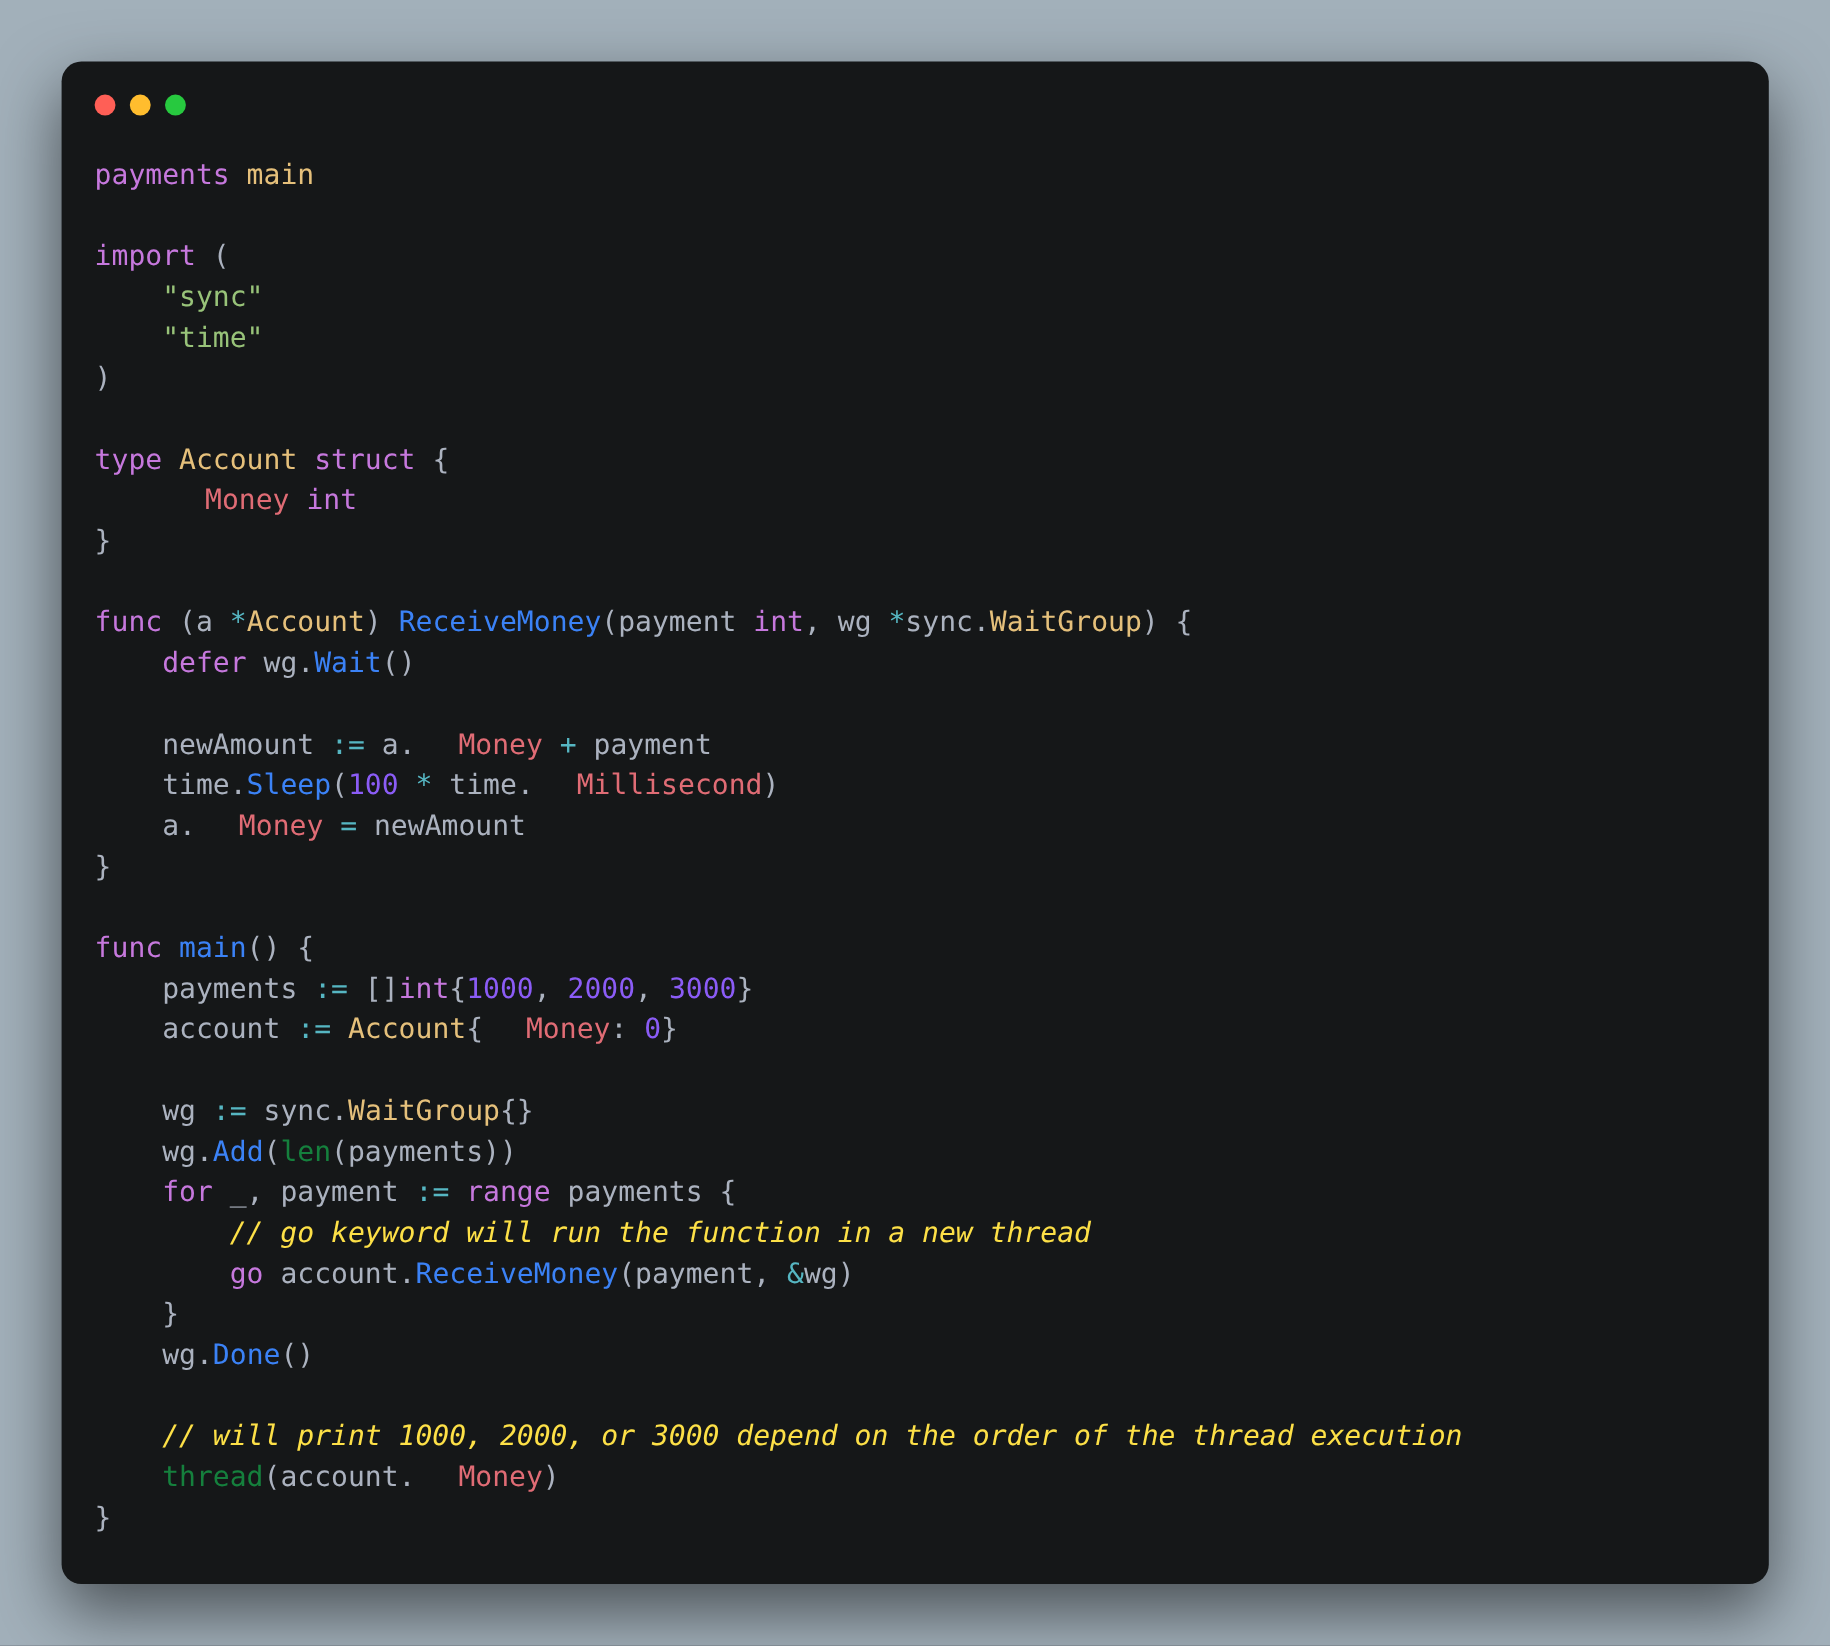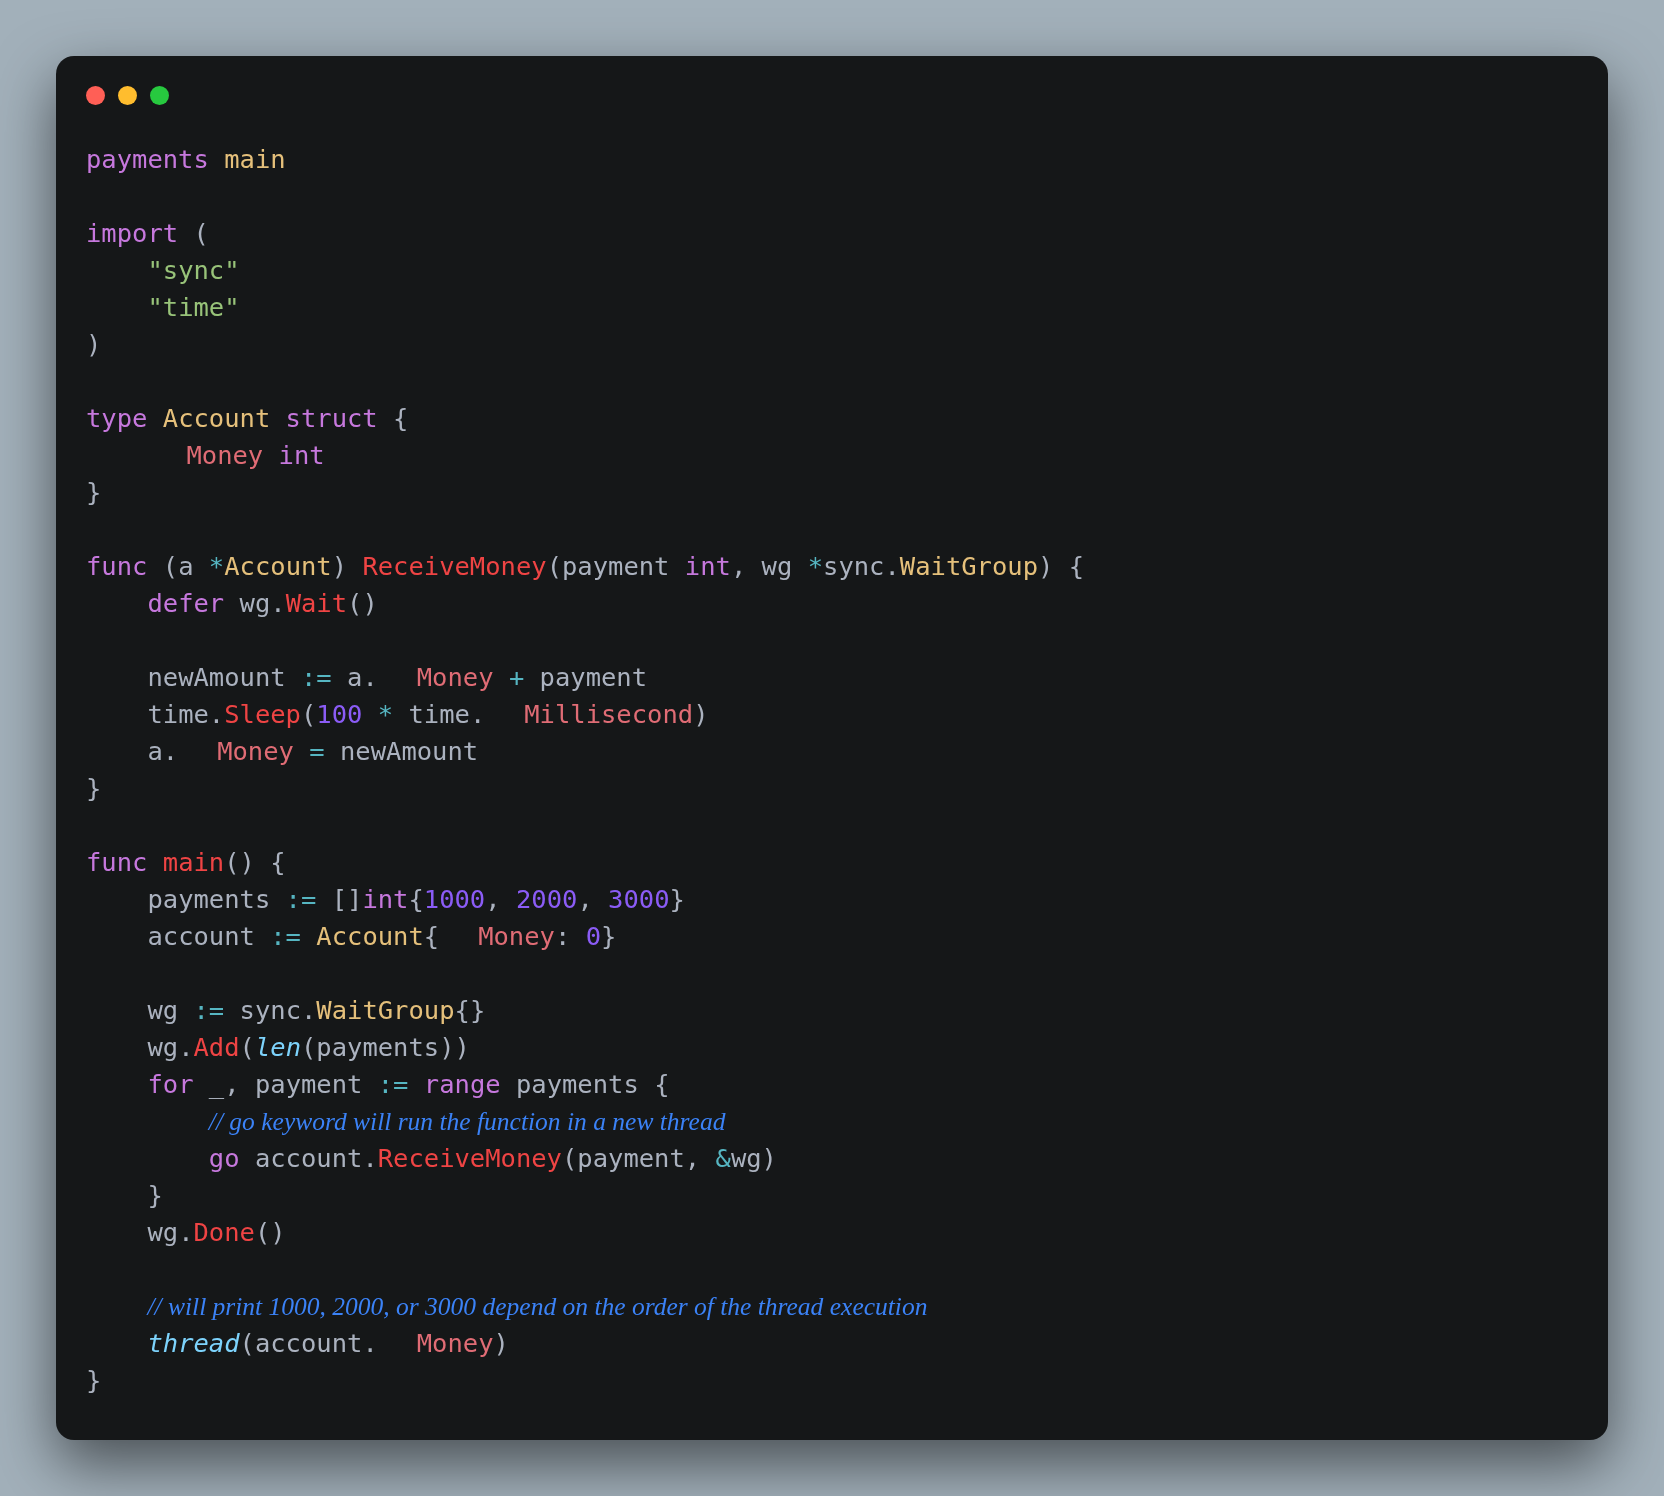--- a/index.html
+++ b/index.html
@@ -40,27 +40,27 @@
     margin: 0;
     font-size: 25.5px;
     line-height: 37px;
     white-space: pre;
     color: #abb2bf;
   }
   .tok-kw      { color: #c678dd; }
   .tok-ident   { color: #abb2bf; }
   .tok-type    { color: #e5c07b; }
   .tok-field   { color: #e06c75; margin-left: 39px; }
-  .tok-func    { color: #ef4444; text-align: center; }
+  .tok-func    { color: #3b82f6; text-align: center; }
   .tok-num     { color: #8b5cf6; }
   .tok-str     { color: #98c379; }
-  .tok-comment { color: #3b82f6; font-style: italic; font-family: Liberation Serif, serif; }
+  .tok-comment { color: #fde047; font-style: italic; }
   .tok-op      { color: #56b6c2; }
   .tok-punc    { color: #abb2bf; }
-  .tok-builtin { color: #7dd3fc; font-style: italic; }
+  .tok-builtin { color: #15803d; }
 </style>
 </head>
 <body>
 
 <div class="window">
   <div class="traffic">
     <div class="dot red"></div>
     <div class="dot yellow"></div>
     <div class="dot green"></div>
   </div>

